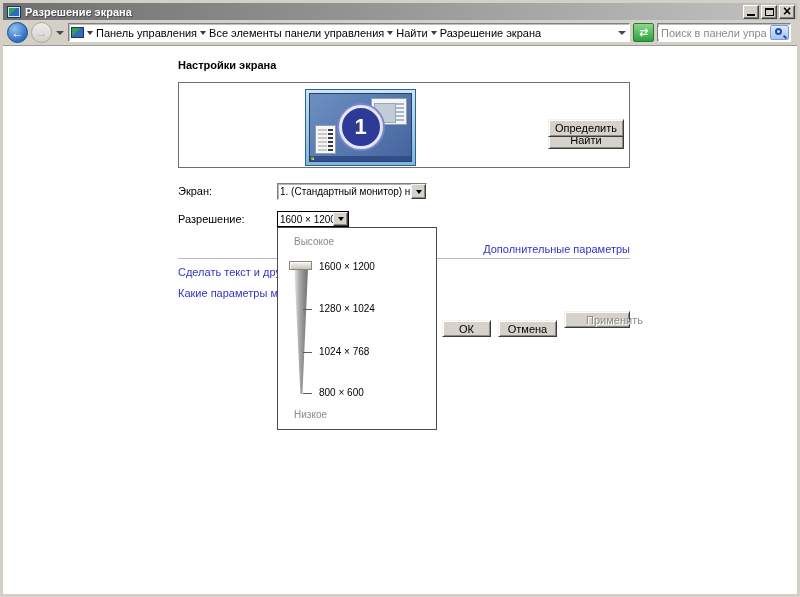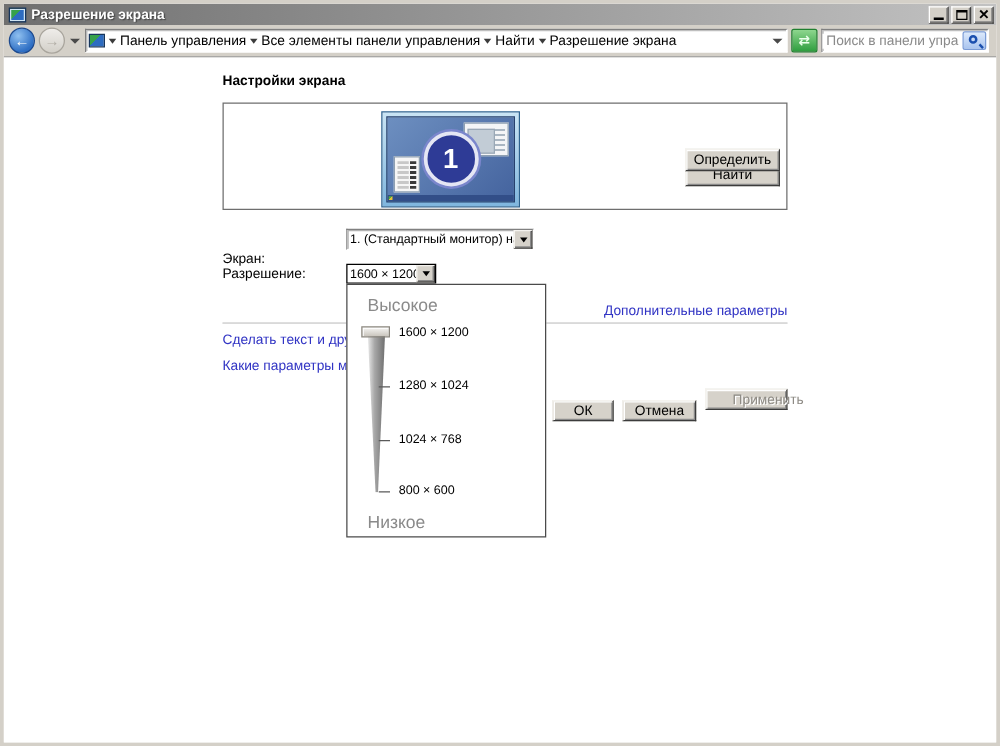--- a/index.html
+++ b/index.html
@@ -56,21 +56,21 @@
   .win-tr::after { content:""; position:absolute; right:2px; top:4px; width:8px; height:18px; background:repeating-linear-gradient(180deg,#aab6c2 0 2px,#f4f5f7 2px 4px); }
   .win-bl { position:absolute; left:5px; bottom:7px; width:21px; height:29px; background:#f6f6f6; border:1px solid #8fa0b2; }
   .win-bl::before { content:""; position:absolute; left:2px; top:3px; width:9px; height:22px; background:repeating-linear-gradient(180deg,#c8c8c8 0 2px,#f6f6f6 2px 4px); }
   .win-bl::after { content:""; position:absolute; right:2px; top:3px; width:5px; height:22px; background:repeating-linear-gradient(180deg,#3a3a3a 0 2px,#f6f6f6 2px 4px); }
 
   .btn3d { background:#d6d2ca; border:1px solid; border-color:#f4f2ee #3c3c3c #3c3c3c #f4f2ee; box-shadow:inset 1px 1px 0 #fff, inset -1px -1px 0 #8a8a8a; display:flex; align-items:center; justify-content:center; cursor:default; font-size:11px; }
   .btn-find   { position:absolute; left:369px; top:8px;  width:76px; height:18px;margin-top:40px; }
   .btn-ident  { position:absolute; left:369px; top:36px; width:76px; height:18px; }
 
   .field-label { position:absolute; left:175px; }
-  .lbl-screen { top:139px;margin-top:16px; }
+  .lbl-screen { top:139px; }
   .lbl-res    { top:167px; }
 
   .combo { position:absolute; background:#fff; display:flex; align-items:center; }
   .combo-screen { left:274px; top:137px; width:150px; height:17px; border:1px solid; border-color:#808080 #fff #fff #808080; box-shadow:inset 1px 1px 0 rgba(0,0,0,.3); }
   .combo-res { left:274px; top:165px; width:72px; height:16px; border:1px solid #000; }
   .combo-value { flex:1; padding:0 2px; font-size:10px; white-space:nowrap; overflow:hidden; }
   .combo-arrow { width:15px; align-self:stretch; background:#d6d2ca; border:1px solid; border-color:#f4f2ee #3c3c3c #3c3c3c #f4f2ee; box-shadow:inset -1px -1px 0 #8a8a8a; display:flex; align-items:center; justify-content:center; }
   .combo-arrow span { width:0; height:0; border-left:3.5px solid transparent; border-right:3.5px solid transparent; border-top:4px solid #000; }
 
   a.link { position:absolute; color:#3134c4; text-decoration:none; white-space:nowrap; }
@@ -79,21 +79,21 @@
   .link-params   { left:175px; top:241px; }
 
   .separator { position:absolute; left:175px; top:212px; width:452px; height:2px; border-top:1px solid #bdbdbd; border-bottom:1px solid #fff; }
 
   .btn-ok     { position:absolute; left:439px; top:274px; width:49px; height:17px;text-align:right; }
   .btn-cancel { position:absolute; left:495px; top:274px; width:59px; height:17px; }
   .btn-apply  { position:absolute; left:561px; top:265px; width:66px; height:17px; color:#8e8b85; text-shadow:1px 1px 0 #fff;padding-left:35px; }
 
   
   .res-panel { position:absolute; left:274px; top:181px; width:160px; height:203px; background:#fff; border:1px solid #4a4a4a; z-index:10; }
-  .range-label { position:absolute; left:16px; color:#8a8a8a; font-size:14px; }
+  .range-label { position:absolute; left:16px; color:#8a8a8a; font-size:10px; }
   .range-high { top:8px; }
   .range-low  { top:181px; }
   .wedge { position:absolute; left:16px; top:35px; width:14px; height:131px; background:linear-gradient(90deg,#ededed,#a8a8a8 40%,#6f6f6f); clip-path:polygon(0 0,100% 4%,60% 100%,46% 100%); }
   .slider-thumb { position:absolute; left:11px; top:33px; width:23px; height:9px; background:linear-gradient(180deg,#f6f5f3,#c9c5bd); border:1px solid #8a867e; box-shadow:inset 1px 1px 0 #fff; }
   .tick { position:absolute; left:25px; width:9px; height:0; border-top:1px solid #5a5a5a; }
   .tick-2 { top:81px; } .tick-3 { top:124px; } .tick-4 { top:165px; }
   .res-opt { position:absolute; left:41px; font-size:10px; white-space:nowrap; }
   .opt-1 { top:33px; } .opt-2 { top:75px; } .opt-3 { top:118px; } .opt-4 { top:159px; }
 </style>
 </head>

